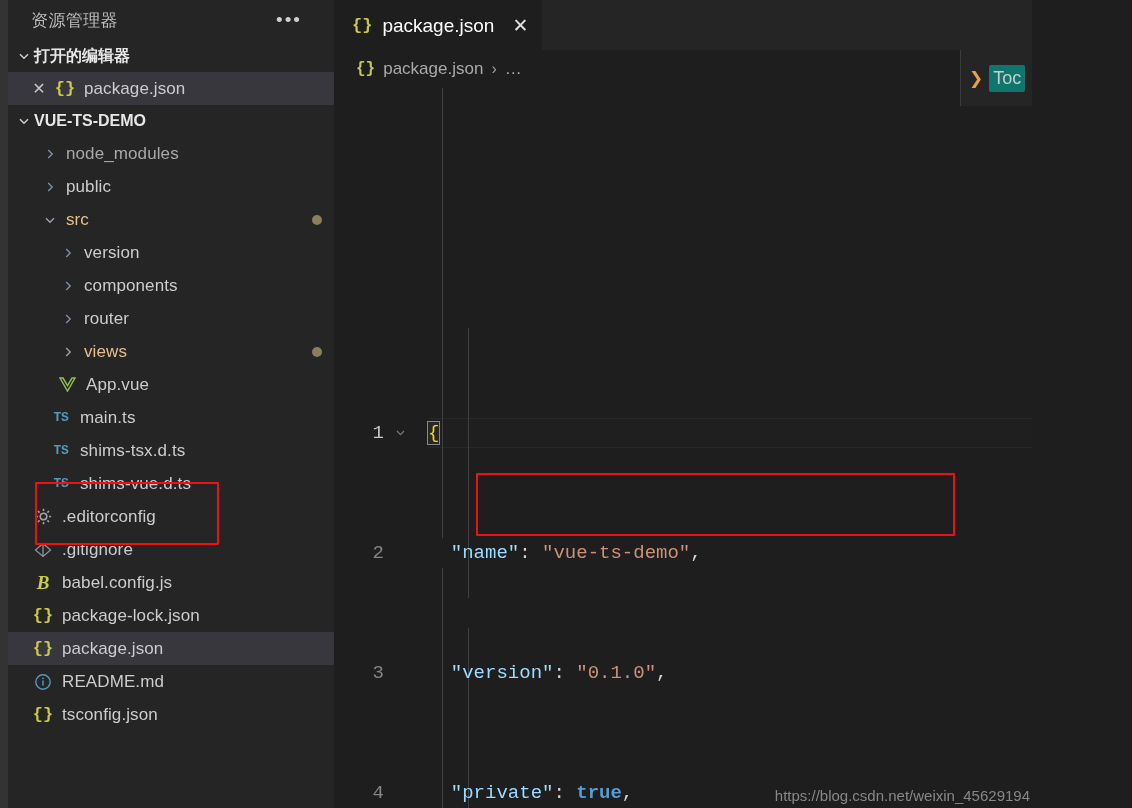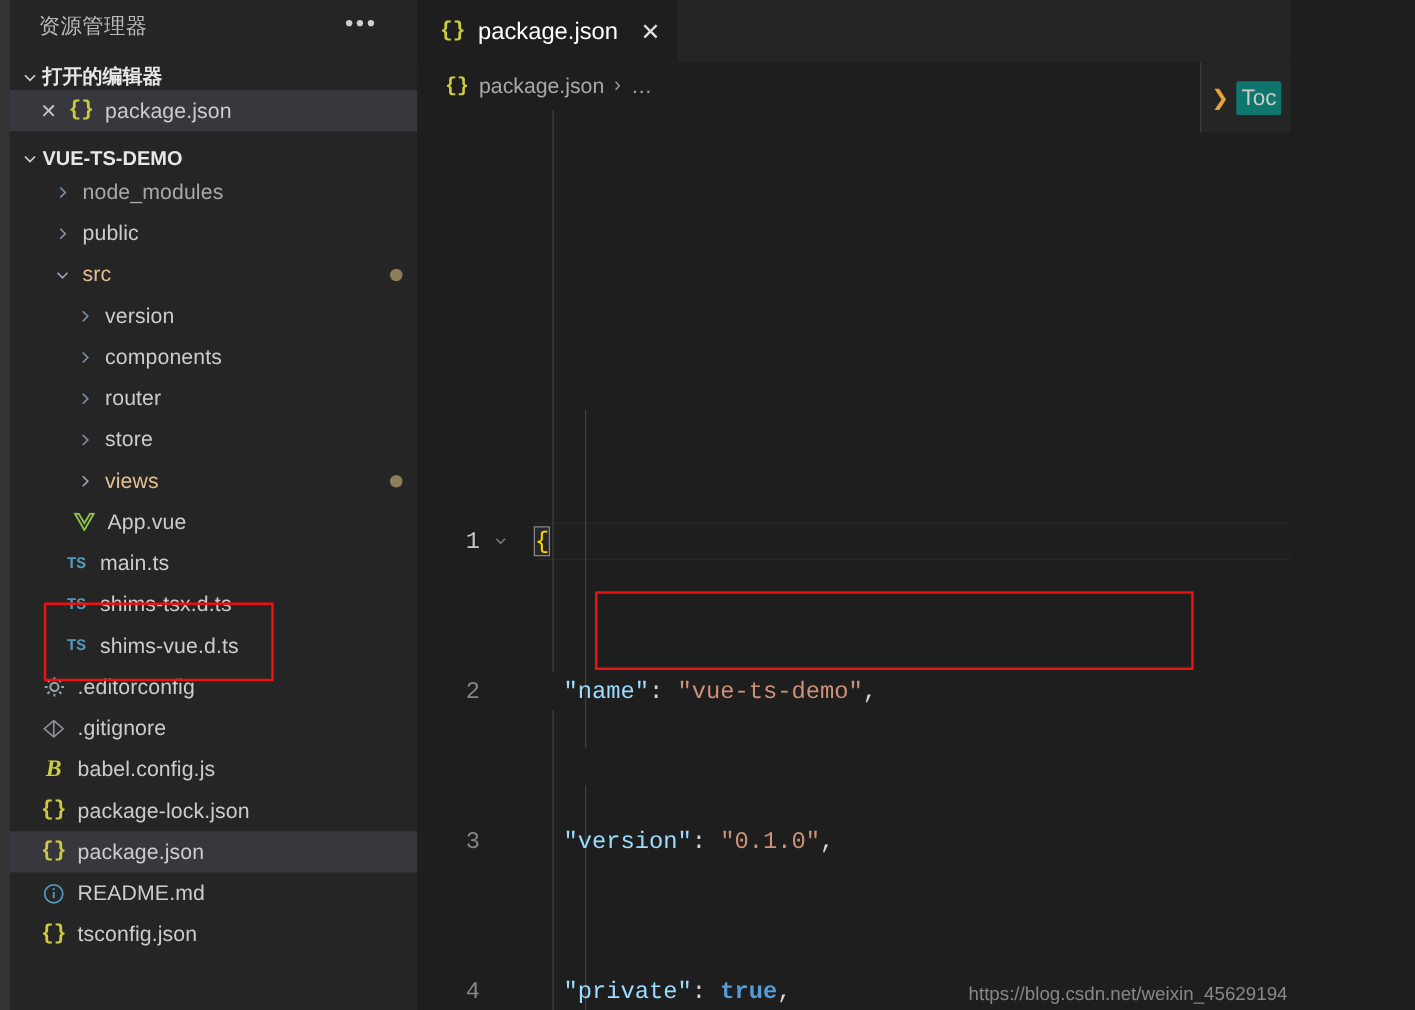--- a/index.html
+++ b/index.html
@@ -46,21 +46,21 @@
     font-size: 19px;
     line-height: 10px;
     letter-spacing: 2px;
     padding-right: 22px;
     cursor: pointer;
   }
 
   .section-header {
     height: 32px;
     display: flex;
-    align-items: flex-end;
+    align-items: center;
     color: #e7e7e7;
     font-size: 16px;
     font-weight: bold;
     padding-left: 6px;
     cursor: pointer;
     user-select: none;
   }
   .chev {
     width: 20px; height: 20px;
     display: inline-flex;
@@ -363,29 +363,20 @@
     <div class="row">
       <span class="indent" style="width:50px"></span>
       <span class="chev">
         <svg width="14" height="14" viewBox="0 0 14 14">
             <path d="M5.2 3 L9.2 7 L5.2 11" fill="none" stroke="#7f8fa6" stroke-width="1.4"></path>
           </svg>
       </span>
       <span class="label">router</span>
     </div>
 
-    <div class="row">
-      <span class="indent" style="width:50px"></span>
-      <span class="chev">
-        <svg width="14" height="14" viewBox="0 0 14 14">
-            <path d="M5.2 3 L9.2 7 L5.2 11" fill="none" stroke="#7f8fa6" stroke-width="1.4"></path>
-          </svg>
-      </span>
-      <span class="label">store</span>
-    </div>
 
     <div class="row folder-mod">
       <span class="indent" style="width:50px"></span>
       <span class="chev">
         <svg width="14" height="14" viewBox="0 0 14 14">
             <path d="M5.2 3 L9.2 7 L5.2 11" fill="none" stroke="#9aa4b0" stroke-width="1.4"></path>
           </svg>
       </span>
       <span class="label">views</span>
       <span class="modified-dot"></span>

